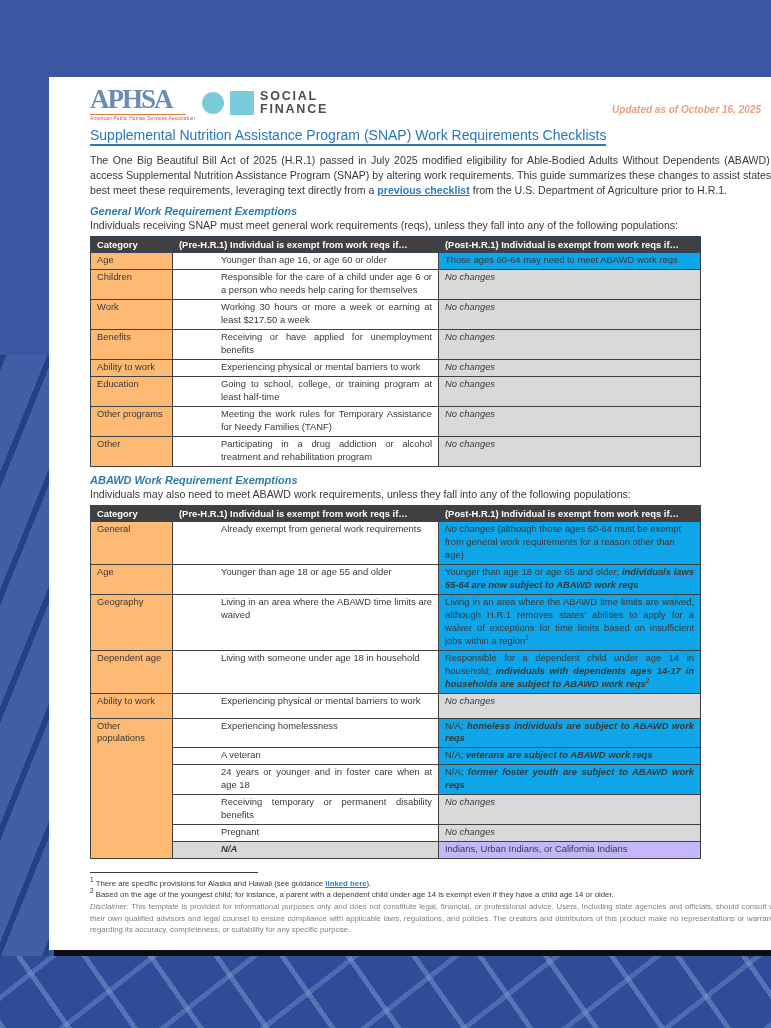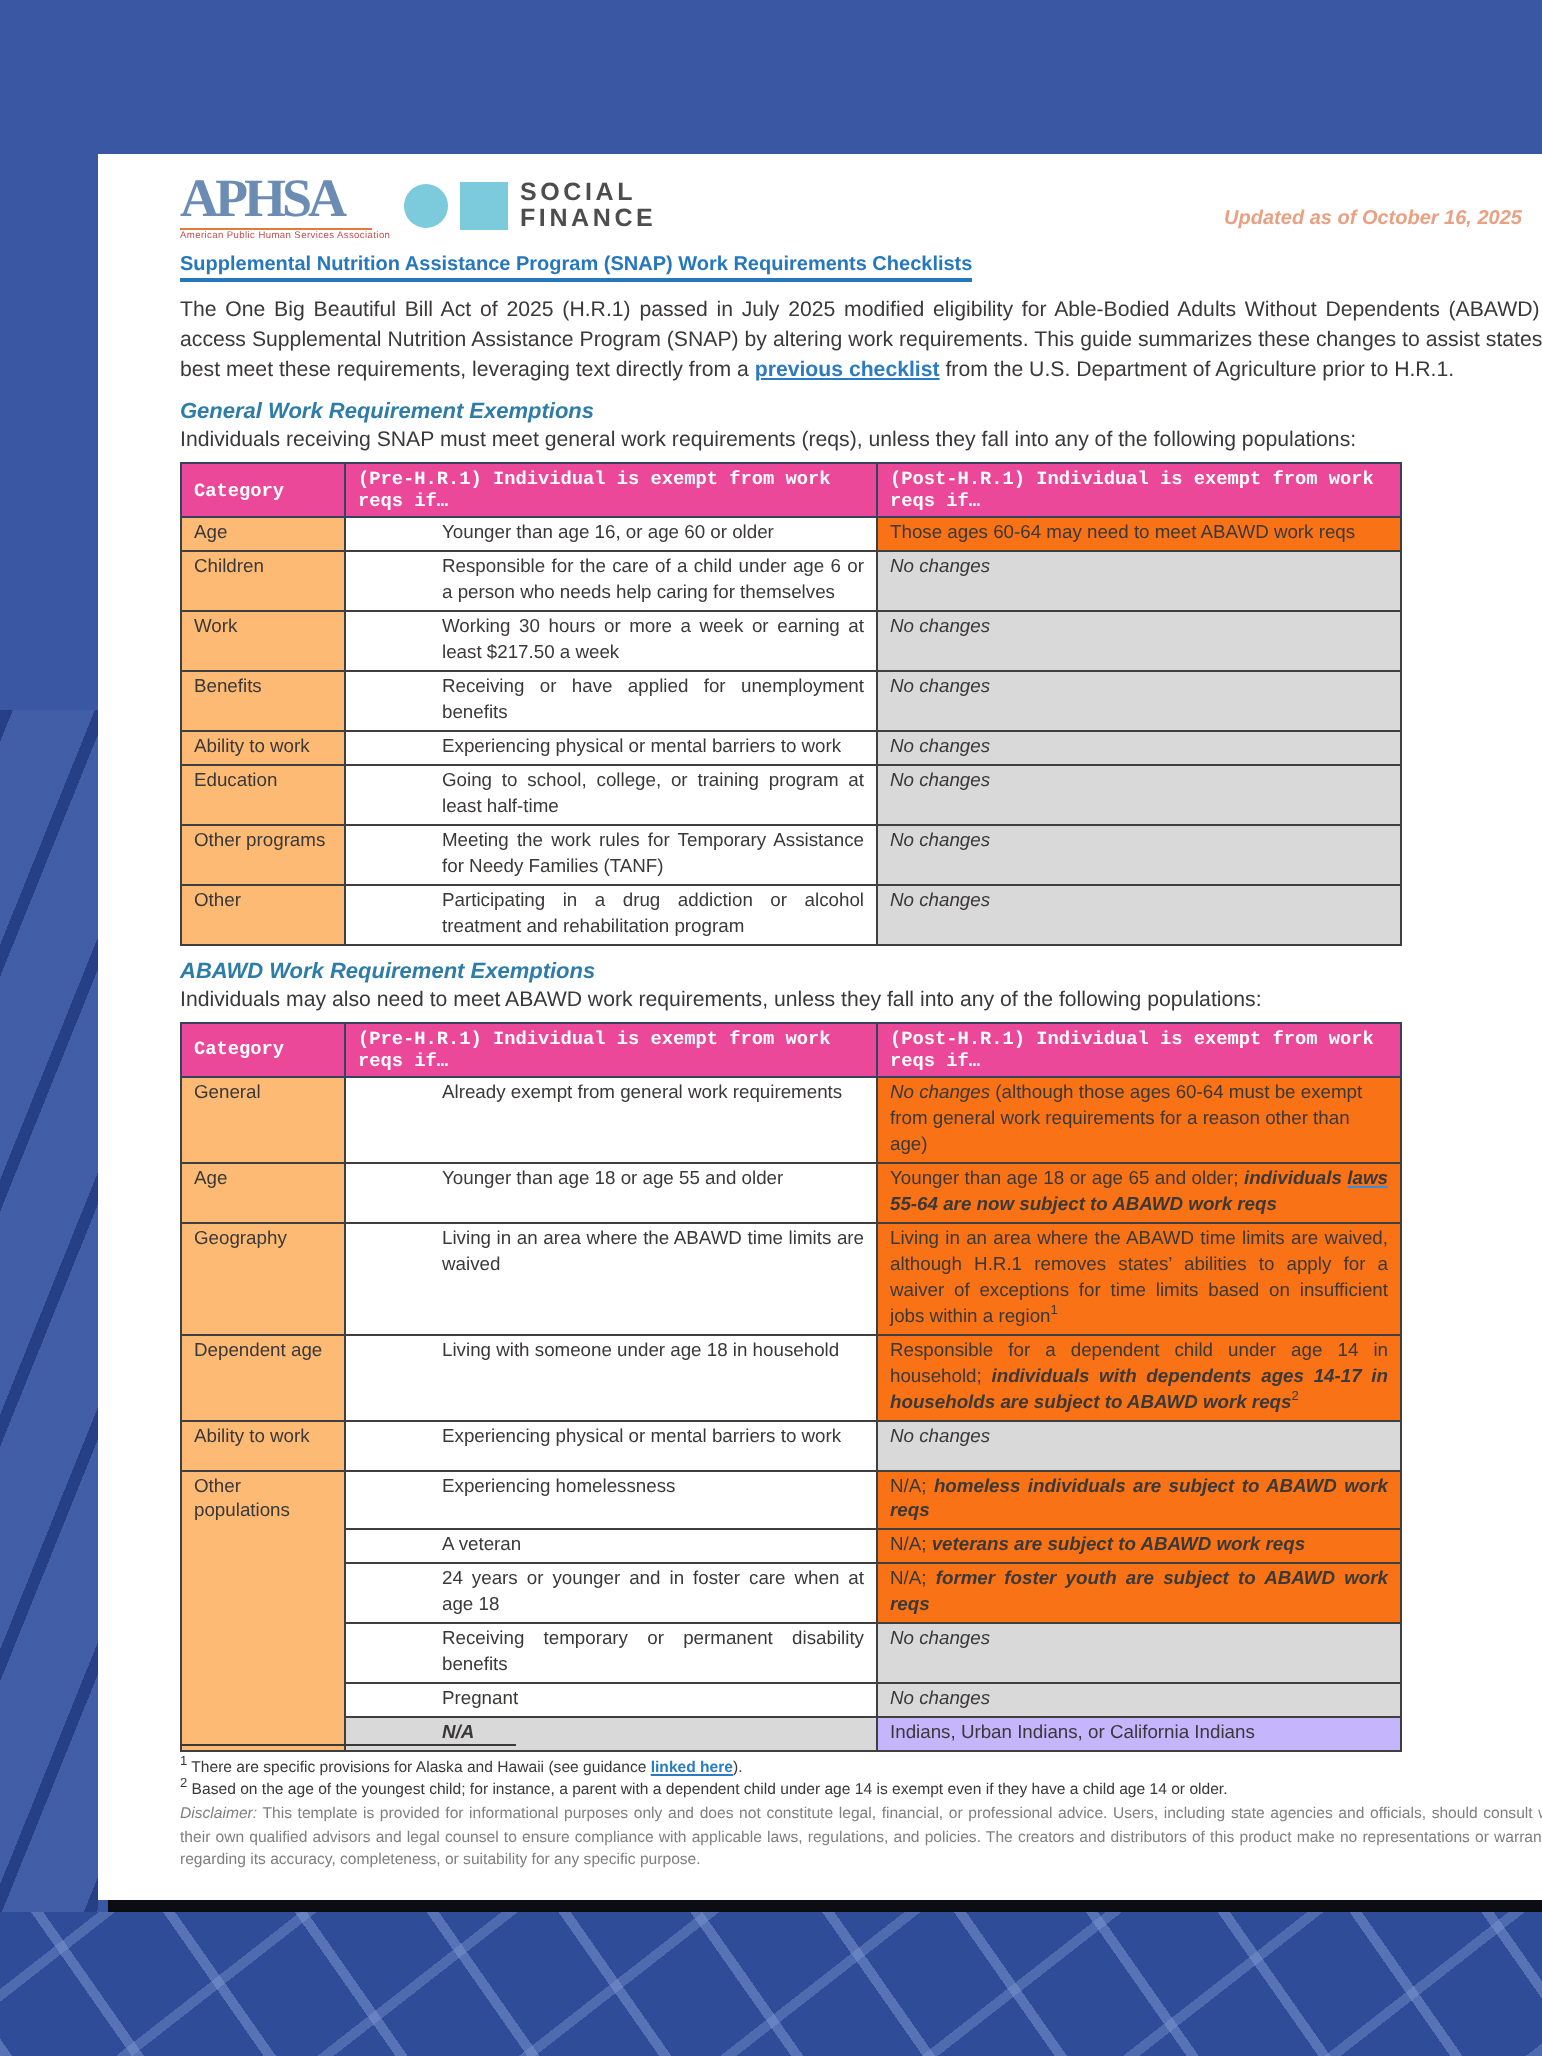--- a/index.html
+++ b/index.html
@@ -29,36 +29,36 @@
   .aphsa-word{font-family:"Liberation Serif",serif;font-weight:bold;font-size:27px;line-height:0.95;
     color:#6B8CB3;letter-spacing:-2px;}
   .aphsa-sub{font-size:4.8px;color:#C0504D;border-top:1px solid #E07B39;padding-top:1px;
     margin-top:1px;white-space:nowrap;letter-spacing:0.2px;}
   .sf{display:flex;align-items:center;gap:6px;padding-bottom:4px;}
   .sf-circle{width:22px;height:22px;border-radius:50%;background:#7CCBDC;}
   .sf-square{width:24px;height:24px;background:#7CCBDC;}
   .sf-text{font-size:12.5px;font-weight:bold;color:#4D4D4D;letter-spacing:1.8px;line-height:1.08;}
   .updated{margin-left:auto;margin-right:22px;font-size:10px;font-weight:bold;font-style:italic;
     color:#E9A183;padding-bottom:6px;}
-  .title{margin:6px 0 0;font-size:10px;font-weight:bold;color:#2777BD;
+  .title{margin:6px 0 0;font-size:14px;font-weight:normal;color:#2777BD;
     display:inline-block;border-bottom:2px solid #2777BD;padding-bottom:1px;}
   .body-text{margin:7px 0 0;font-size:10.6px;line-height:1.43;color:#3B3838;text-align:justify;}
   .sec-h{margin:7px 0 0;font-size:11px;font-weight:bold;font-style:italic;color:#2E7CA8;}
   .lead{margin:1px 0 0;}
   a.doclink{color:#2B7BC4;font-weight:bold;text-decoration:underline;cursor:pointer;}
   
   table{border-collapse:collapse;table-layout:fixed;width:610px;margin-top:3px;border:1px solid #2B2B2B;}
-  th{background:#ec4899;color:#FFFFFF;font-size:9.4px;text-align:left;padding:2px 6px;
-    border:1px solid #35435f;font-weight:bold;font-family:Liberation Mono, monospace;}
+  th{background:#404040;color:#FFFFFF;font-size:9.4px;text-align:left;padding:2px 6px;
+    border:1px solid #35435f;font-weight:bold;}
   td{font-size:9.4px;line-height:1.38;padding:1px 6px 2px 6px;vertical-align:top;
     border:1px solid #3F3F3F;color:#3B3838;}
   td.cat{background:#fdba74;}
   td.pre{text-align:justify;padding-left:48px;}
   td.just{text-align:justify;}
-  .bg-peach{background:#f97316;}
+  .bg-peach{background:#0ea5e9;}
   .bg-gray{background:#D9D9D9;}
   .bg-green{background:#c4b5fd;}
   .row-tall td{padding-bottom:10px;}
   .seg-i{font-style:italic;}
   .seg-bi{font-weight:bold;font-style:italic;}
   .seg-biu{font-weight:bold;font-style:italic;text-decoration:underline;text-decoration-color:#3C8DDE;}
   sup{font-size:6.5px;line-height:0;}
   
   .footnotes{position:absolute;left:41px;right:22px;bottom:14px;font-size:7.8px;line-height:1.5;color:#3B3838;}
   .fn-rule{width:168px;border-top:1.3px solid #3B3838;margin-bottom:5px;}

